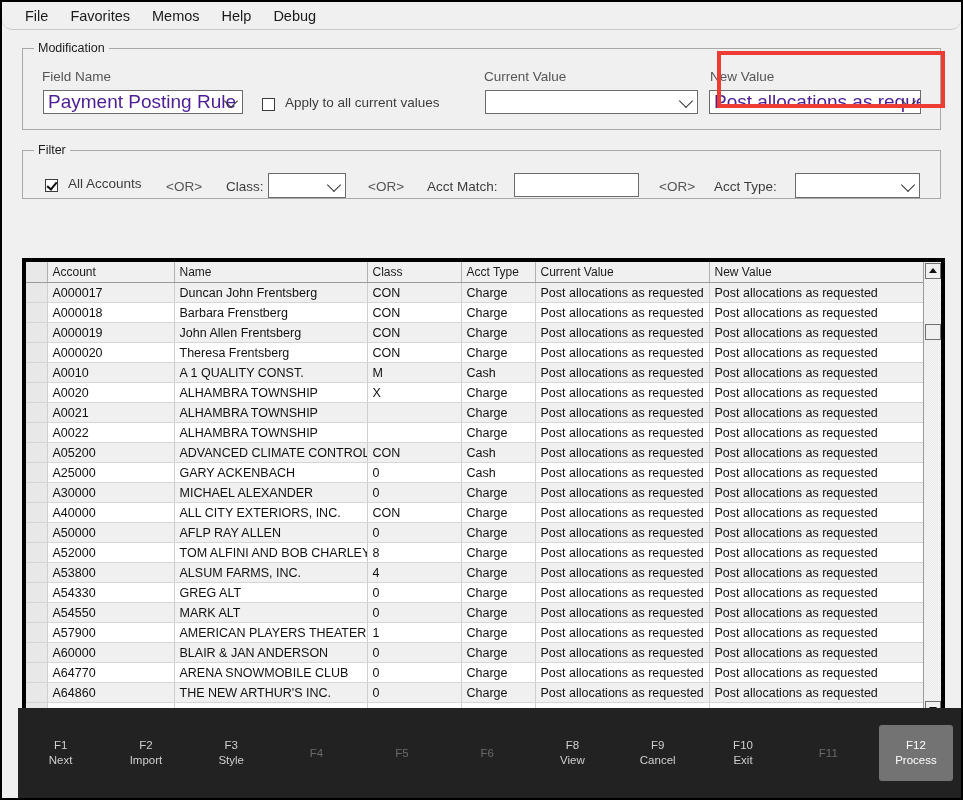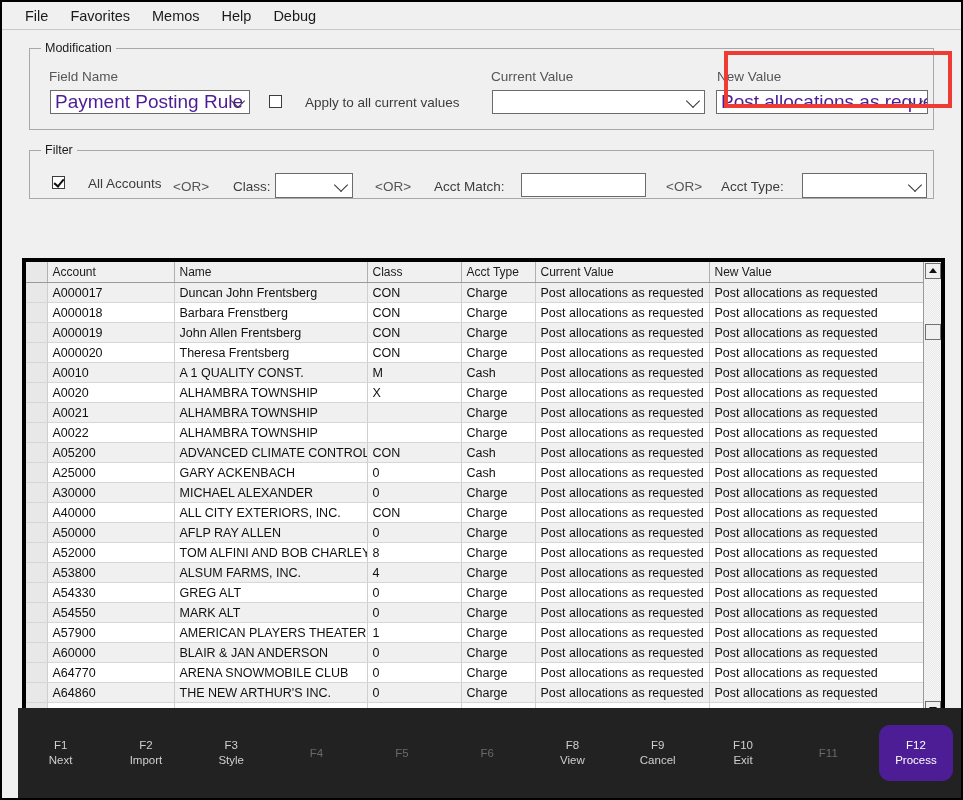--- a/index.html
+++ b/index.html
@@ -28,34 +28,35 @@
   
   .menubar {
     height: 28px;
     background: #f0f0f0;
     display: flex;
     align-items: center;
     padding-left: 12px;
     flex: 0 0 auto;
     border-bottom: 1px solid #c8c8c8;
     box-sizing: border-box;
+    border-radius: 10px;
   }
   .menubar-item {
     font-size: 14.5px;
     color: #1b1b1b;
     padding: 2px 11px;
     cursor: default;
     white-space: nowrap;
   }
 
   
   .content {
     flex: 1 1 auto;
     background: #f0f0f0;
-    padding: 0 27px;
+    padding: 0 20px;
     box-sizing: border-box;
     position: relative;
   }
 
   
   .group {
     position: relative;
     border: 1px solid #a8a8a8;
     margin-top: 18px;
     box-sizing: border-box;
@@ -115,22 +116,22 @@
     height: 24px;
     font-size: 13px;
     color: #101010;
     padding: 0 4px;
     outline: none;
     font-family: "Liberation Sans", sans-serif;
   }
 
   .checkbox-wrap {
     display: flex;
-    align-items: flex-start;
-    gap: 23px;
+    align-items: flex-end;
+    gap: 10px;
     cursor: default;
   }
   .cb {
     width: 13px;
     height: 13px;
     border: 1px solid #3c3c3c;
     background: #ffffff;
     box-sizing: border-box;
     position: relative;
     flex: 0 0 auto;
@@ -297,24 +298,24 @@
     color: #cfcfcf;
     font-size: 11.5px;
     line-height: 15px;
     cursor: default;
     position: relative;
   }
   .fnkey .fk { font-size: 11.5px; }
   .fnkey .fl { font-size: 11.5px; }
   .fnkey.dim { color: #6a6a6a; justify-content: center; }
   .fnkey.active {
-    background: #4c1d95;
+    background: #737373;
     color: #ffffff;
     margin: 17px 8px;
-    border-radius: 11px;
+    border-radius: 3px;
     flex: 0 0 74px;
   }
 </style>
 </head>
 <body>
 
 <div id="app">
 
   <div class="menubar">
     <div class="menubar-item">File</div>

